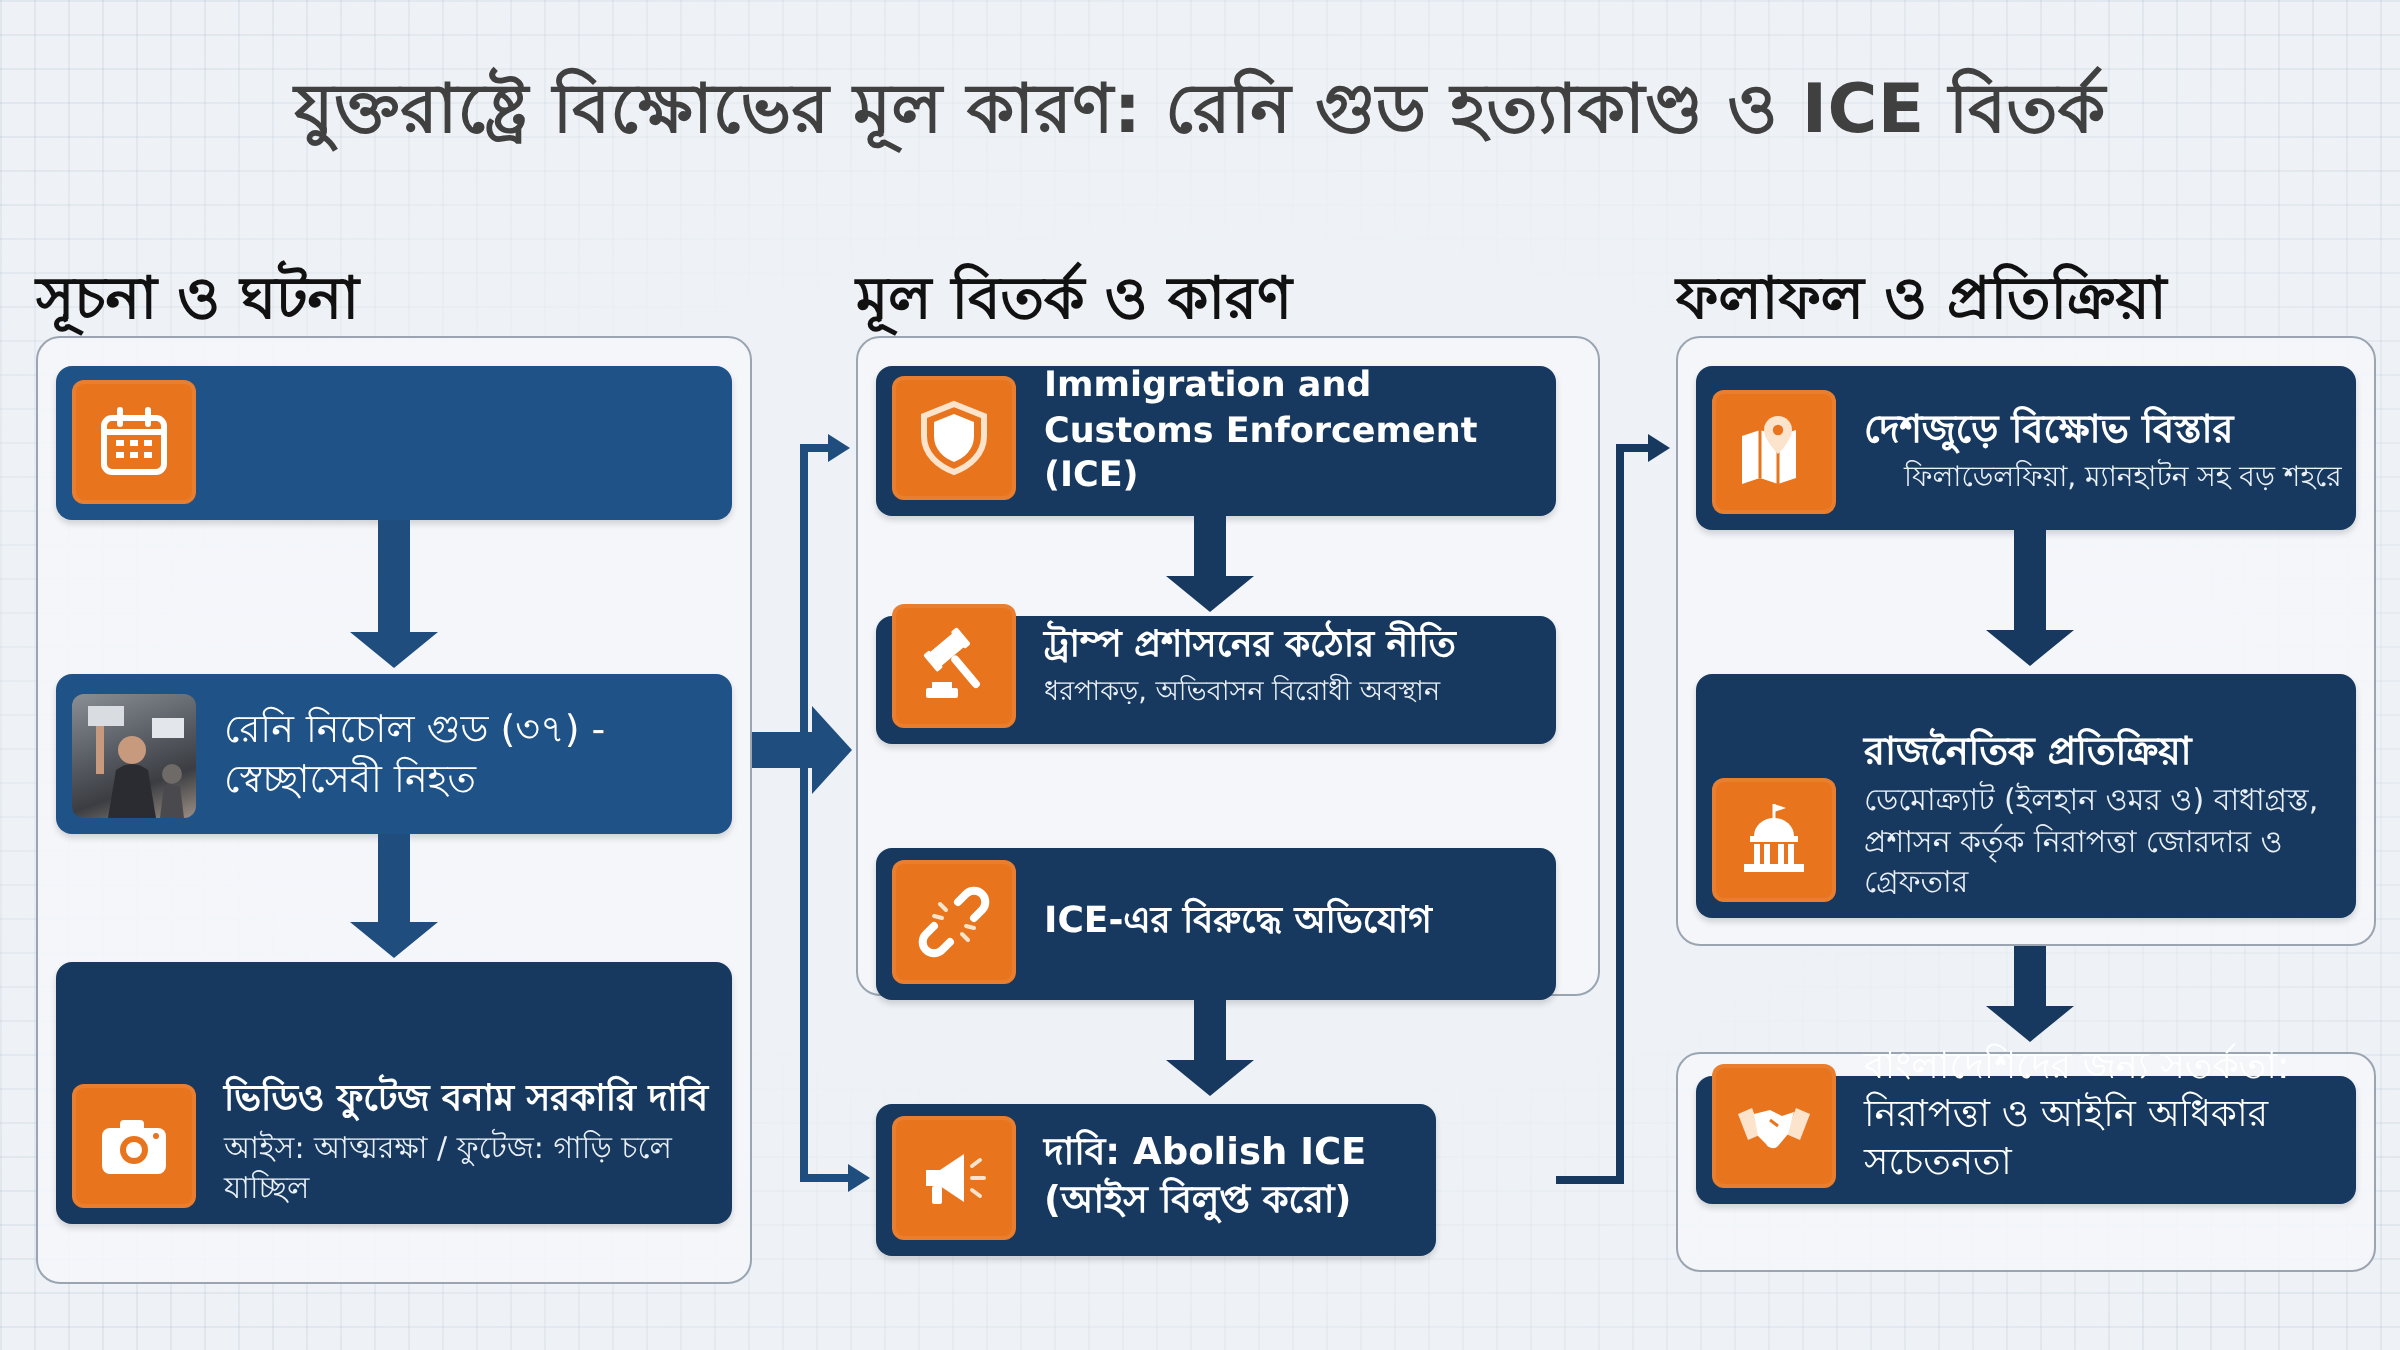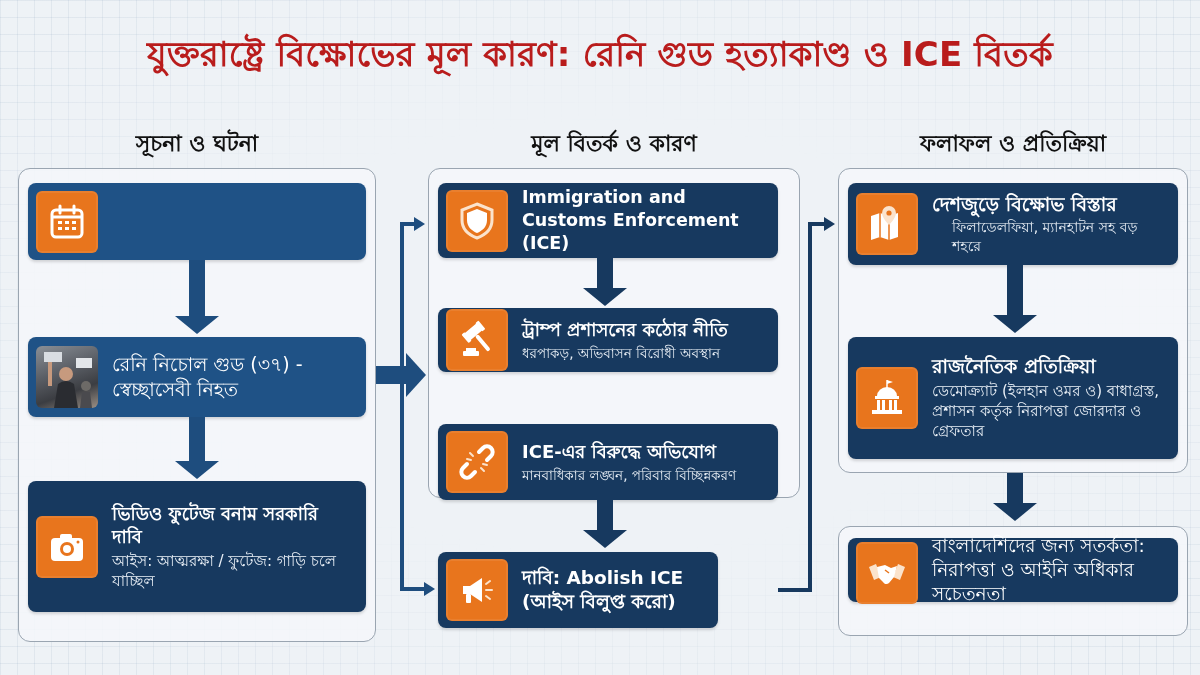--- a/index.html
+++ b/index.html
@@ -16,39 +16,39 @@
         linear-gradient(rgba(160,180,200,0.18) 1px, transparent 1px),
         linear-gradient(90deg, rgba(160,180,200,0.18) 1px, transparent 1px);
       background-size: 17px 17px;
       -webkit-mask-image: radial-gradient(ellipse at 50% 50%, transparent 45%, #000 90%);
       mask-image: radial-gradient(ellipse at 50% 50%, transparent 45%, #000 90%);
       pointer-events: none;
     }
     .main-title {
       position: absolute; left: 0; right: 0; top: 28px;
       text-align: center;
-      font-size: 34px; font-weight: bold; color: #b91c1c;
+      font-size: 34px; font-weight: bold; color: #404040;
       letter-spacing: 0.2px;
     }
     .col-title {
       position: absolute; top: 126px;
-      font-size: 22px; font-weight: bold; color: #111;
-      text-align: center;
+      font-size: 29px; font-weight: bold; color: #111;
+      text-align: left;
     }
     .panel {
       position: absolute;
       border: 1.5px solid #9aa5b1;
       border-radius: 12px;
       background: rgba(244,247,250,0.85);
     }
     .card {
       position: absolute;
       border-radius: 8px;
-      display: flex; align-items: center;
-      padding: 8px 17px 8px 8px;
+      display: flex; align-items: flex-end;
+      padding: 8px 6px 8px 8px;
       color: #fff;
       box-shadow: 0 2px 3px rgba(0,0,0,0.15);
     }
     .card.blue { background: #1f5286; }
     .card.navy { background: #17395f; }
     .icon-box {
       flex: 0 0 auto;
       width: 62px; height: 62px;
       border-radius: 6px;
       background: #e8751d;
@@ -216,21 +216,20 @@
         <g stroke="#fbe3cc" stroke-width="2" stroke-linecap="round">
           <line x1="16" y1="14" x2="13" y2="11"></line>
           <line x1="14" y1="18" x2="10" y2="17"></line>
           <line x1="24" y1="26" x2="27" y2="29"></line>
           <line x1="26" y1="22" x2="30" y2="23"></line>
         </g>
       </svg>
   </div>
   <div class="card-text">
     <span class="card-title">ICE-এর বিরুদ্ধে অভিযোগ</span>
-    <span class="card-sub">মানবাধিকার লঙ্ঘন, পরিবার বিচ্ছিন্নকরণ</span>
   </div>
 </div>
 
 <div class="arrow-v navy" style="left:597px;top:498px;height:34px;"></div>
 
 <div class="card navy" style="left:438px;top:552px;width:280px;height:76px;">
   <div class="icon-box">
     <svg viewBox="0 0 40 40">
         <path d="M6 16 H13 L25 8 V32 L13 24 H6 Z" fill="#fff"></path>
         <rect x="9" y="24" width="5" height="9" rx="1" fill="#fff"></rect>

